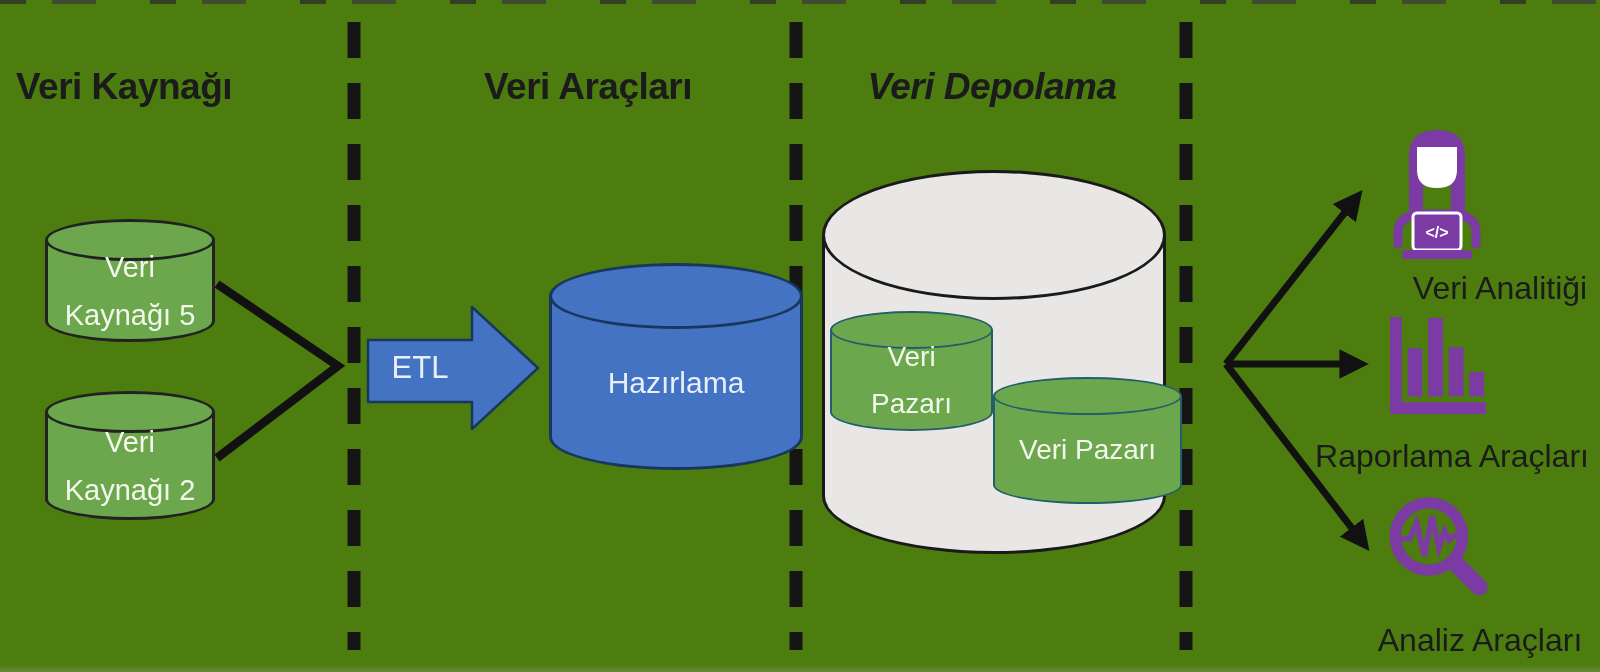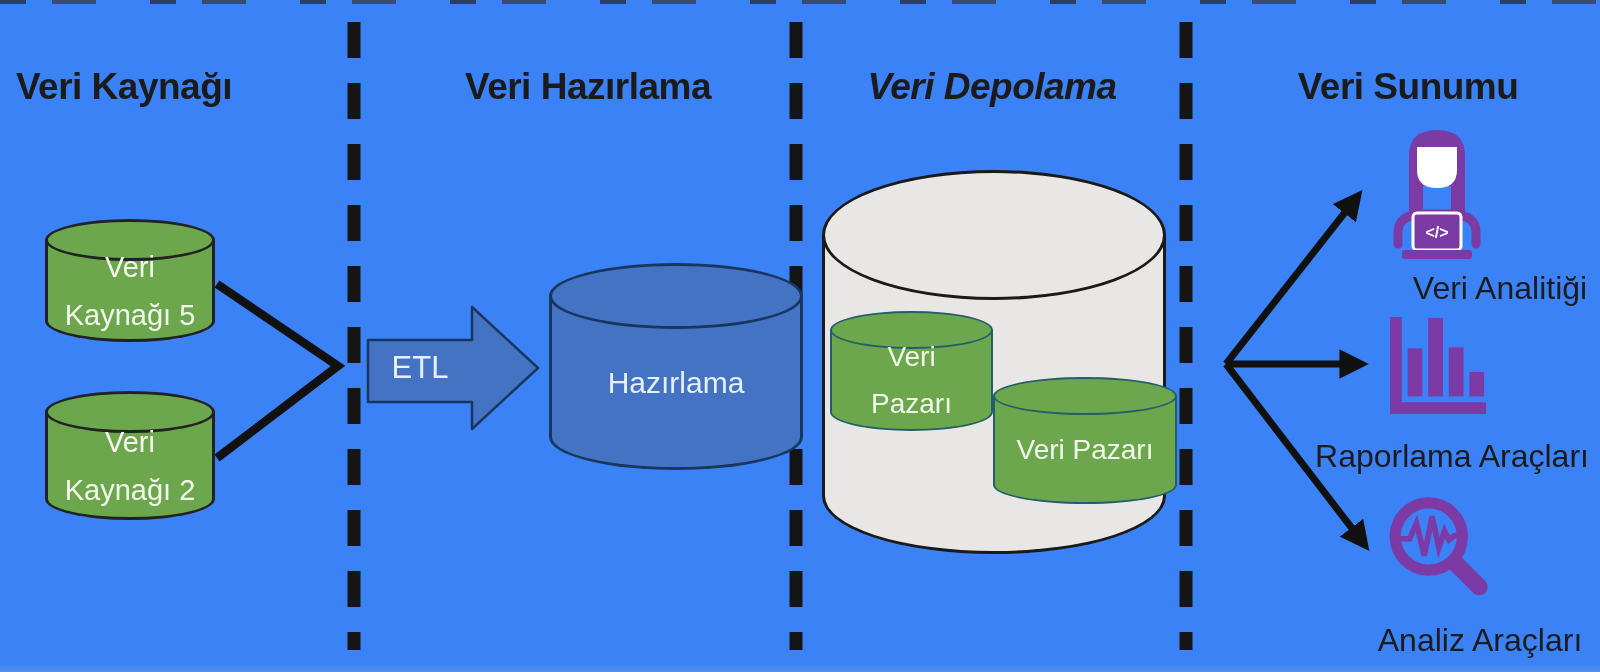--- a/index.html
+++ b/index.html
@@ -1,19 +1,19 @@
 <!DOCTYPE html>
 <html><head>
 <meta charset="utf-8">
 <style>
   html,body{margin:0;padding:0;background:#ffffff;}
   #canvas{
     position:relative;
     width:1600px;height:672px;
-    background:#3b82f6;
+    background:#4d7c0f;
     overflow:hidden;
     font-family:"Liberation Sans", sans-serif;
   }
   #connector-layer{position:absolute;left:0;top:0;width:1600px;height:672px;}
 
   .section-header{
     position:absolute;
     transform:translateX(-50%);
     font-size:37px;
     font-weight:700;
@@ -103,23 +103,22 @@
     <polyline points="217,284 338,366 217,458" fill="none" stroke="#111111" stroke-width="8.5"></polyline>
 
     <polygon points="368,340 472,340 472,307 538,368 472,429 472,402 368,402" fill="#4573C4" stroke="#17375E" stroke-width="2.5" stroke-linejoin="round"></polygon>
 
     <line x1="1226" y1="364" x2="1357" y2="197" stroke="#111111" stroke-width="7" marker-end="url(#ah)"></line>
     <line x1="1226" y1="364" x2="1360" y2="364" stroke="#111111" stroke-width="7" marker-end="url(#ah)"></line>
     <line x1="1226" y1="364" x2="1364" y2="544" stroke="#111111" stroke-width="7" marker-end="url(#ah)"></line>
   </svg>
 
   <div class="section-header" style="left:124px;top:66px;">Veri Kaynağı</div>
-  <div class="section-header" style="left:588px;top:66px;">Veri Hazırlama</div>
+  <div class="section-header" style="left:588px;top:66px;">Veri Araçları</div>
   <div class="section-header" style="left:992px;top:66px;font-style:italic;">Veri Depolama</div>
-  <div class="section-header" style="left:1408px;top:66px;">Veri Sunumu</div>
 
   <div class="cyl" style="left:45px;top:219px;width:170px;height:123px;--ry:21px;--ry2:21px;--fill:#6CA74D;--stroke:#222222;--sw:3px;">
     <div class="cyl-body"></div>
     <div class="cyl-top"></div>
     <div class="cyl-label" style="font-size:29px;">
       <span>Veri</span>
       <span>Kaynağı 5</span>
     </div>
   </div>
 
@@ -149,21 +148,21 @@
 
   <div class="cyl" style="left:830px;top:311px;width:163px;height:120px;--ry:19px;--ry2:19px;--fill:#6CA74D;--stroke:#235E6C;--sw:2.5px;">
     <div class="cyl-body"></div>
     <div class="cyl-top"></div>
     <div class="cyl-label" style="font-size:28px;">
       <span>Veri</span>
       <span>Pazarı</span>
     </div>
   </div>
 
-  <div class="cyl" style="left:993px;top:377px;width:184px;height:127px;--ry:19px;--ry2:19px;--fill:#6CA74D;--stroke:#235E6C;--sw:2.5px;">
+  <div class="cyl" style="left:993px;top:377px;width:164px;height:127px;padding-left:25px;--ry:19px;--ry2:19px;--fill:#6CA74D;--stroke:#235E6C;--sw:2.5px;">
     <div class="cyl-body"></div>
     <div class="cyl-top"></div>
     <div class="cyl-label" style="font-size:28px;">
       <span>Veri Pazarı</span>
     </div>
   </div>
 
   <svg class="icon" style="left:1387px;top:126px;" width="100" height="134" viewBox="0 0 100 134" xmlns="http://www.w3.org/2000/svg">
     <path d="M22,86 L22,30 Q22,4 50,4 Q78,4 78,30 L78,86 Q78,90 73,90 L64,90 L64,60 L36,60 L36,90 L27,90 Q22,90 22,86 Z" fill="#7B3AA4"></path>
     <path d="M30,21 H70 V44 Q70,62 50,62 Q30,62 30,44 Z" fill="#ffffff"></path>

